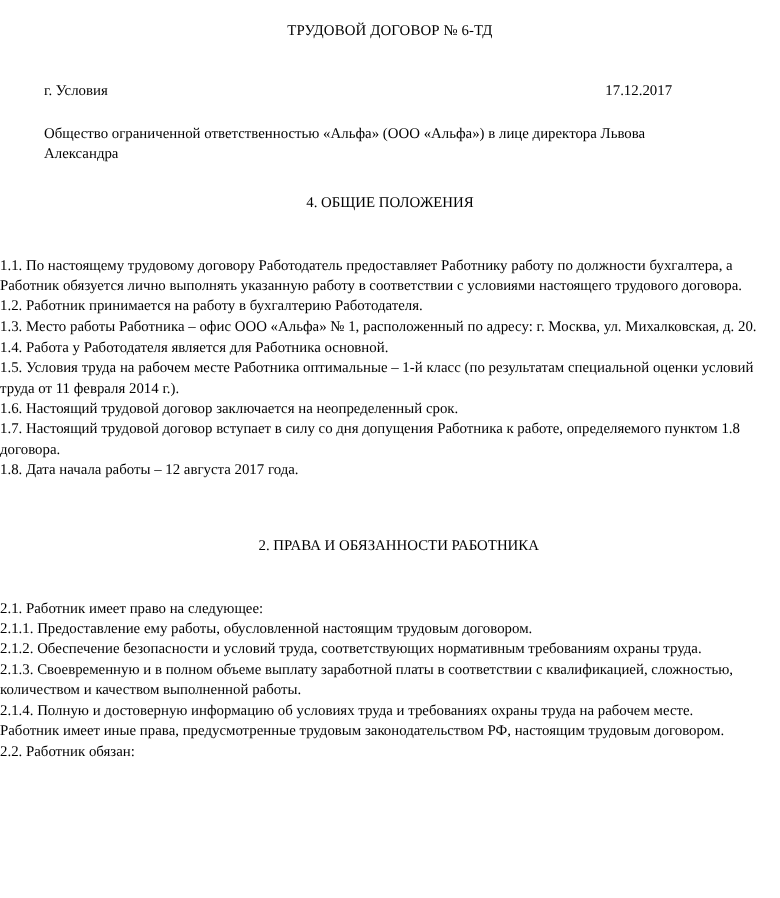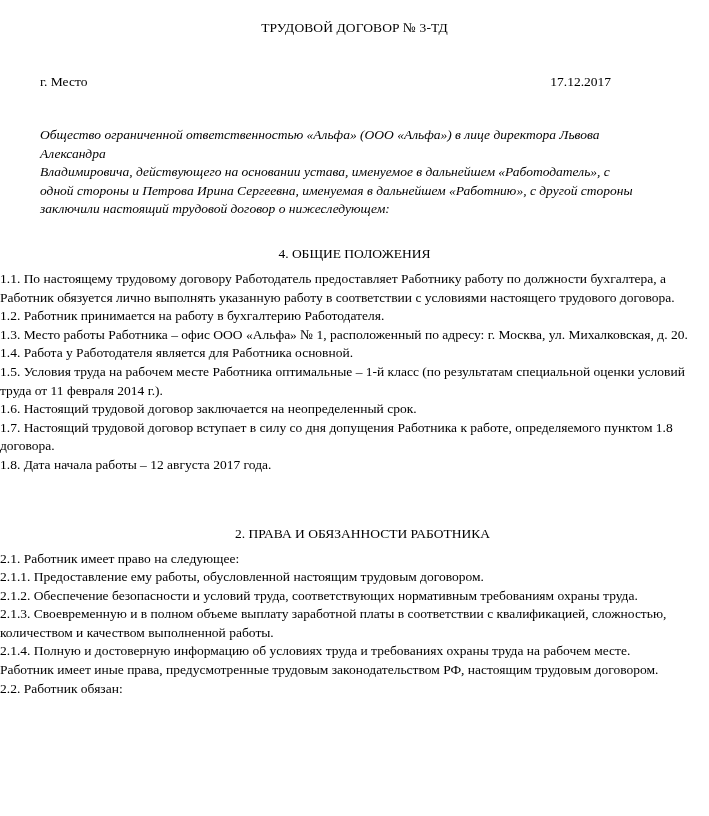--- a/index.html
+++ b/index.html
@@ -49,63 +49,61 @@
     top: 0;
   }
   .block {
     margin: 0;
     padding: 0 69px 0 40px;
     font-size: 13.5px;
     line-height: 18.6px;
     text-align: left;
   }
   .preamble {
-    margin-top: 35px;
-    font-style: italic;
+    margin-top: 21px;
   }
   .preamble p {
     margin: 0;
   }
   .section-heading {
     text-align: center;
     font-size: 13.5px;
     line-height: 18px;
     padding: 0;
   }
   .section-heading.s1 { margin: 26px 0 0 0; }
   .section-heading.s2 { margin: 50px 0 0 0; padding-left: 16px; }
   .clause-list {
     list-style: none;
     margin: 0;
     padding: 0;
   }
   .clause-list.after-heading {
-    margin-top: 7px;
+    margin-top: 39px;
   }
   .clause-list li {
     margin: 0;
     padding: 0;
   }
 </style>
 </head>
 <body>
 
 <div id="page">
   <div class="doc">
 
-    <div class="doc-title">ТРУДОВОЙ ДОГОВОР № 3-ТД</div>
+    <div class="doc-title">ТРУДОВОЙ ДОГОВОР № 6-ТД</div>
 
     <div class="meta-row">
-      <span class="meta-city">г. Место</span>
+      <span class="meta-city">г. Условия</span>
       <span class="meta-date">17.12.2017</span>
     </div>
 
     <div class="block preamble">
       <p>Общество  ограниченной ответственностью «Альфа» (ООО «Альфа») в лице директора Львова Александра</p>
-      <p>Владимировича, действующего на основании устава, именуемое в дальнейшем «Работодатель», с одной стороны и Петрова Ирина Сергеевна, именуемая в дальнейшем «Работнию», с другой стороны заключили настоящий трудовой договор о нижеследующем:</p>
     </div>
 
     <div class="section-heading s1">4. ОБЩИЕ ПОЛОЖЕНИЯ</div>
 
     <ul class="block clause-list after-heading">
       <li>1.1. По настоящему трудовому договору Работодатель предоставляет Работнику работу по должности бухгалтера, а Работник обязуется лично выполнять указанную работу в соответствии с условиями настоящего трудового договора.</li>
       <li>1.2. Работник принимается на работу в бухгалтерию Работодателя.</li>
       <li>1.3. Место работы Работника – офис ООО «Альфа» № 1, расположенный по адресу: г. Москва, ул. Михалковская, д. 20.</li>
       <li>1.4. Работа у Работодателя является для Работника основной.</li>
       <li>1.5. Условия труда на рабочем месте Работника оптимальные – 1-й класс (по результатам специальной оценки условий труда от 11 февраля 2014 г.).</li>

